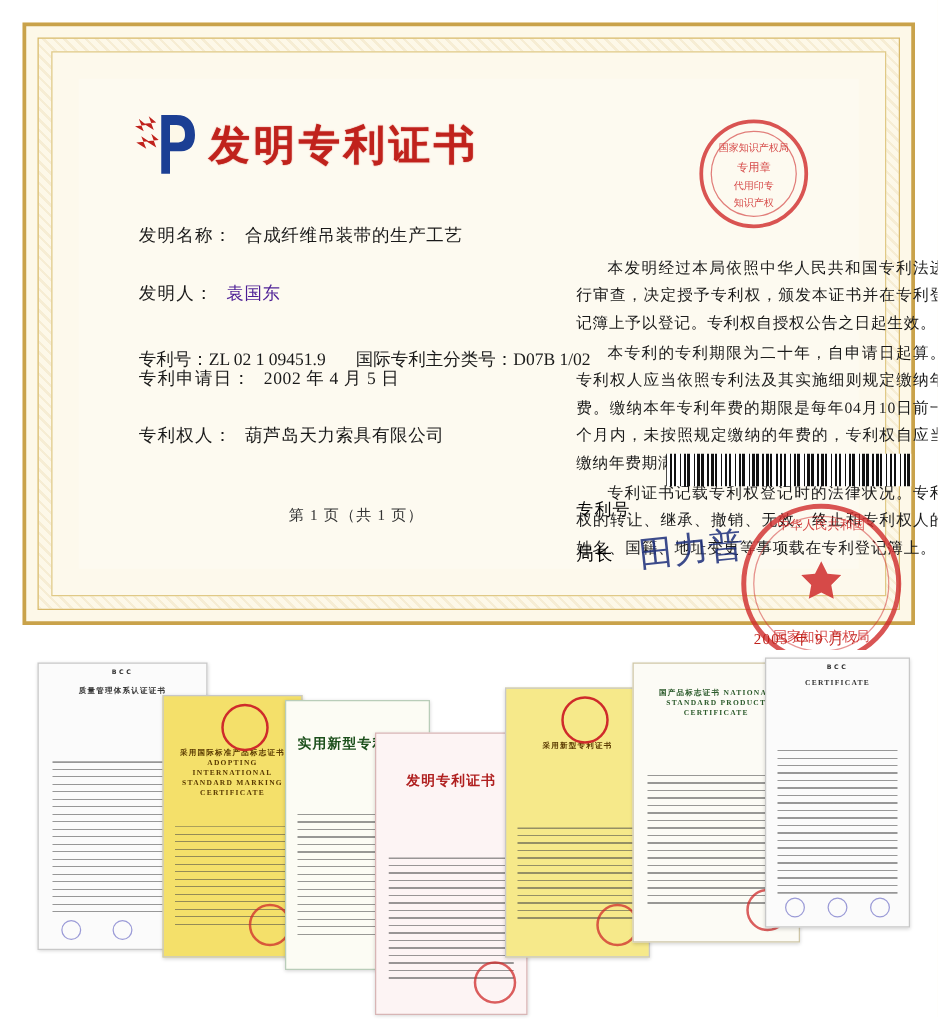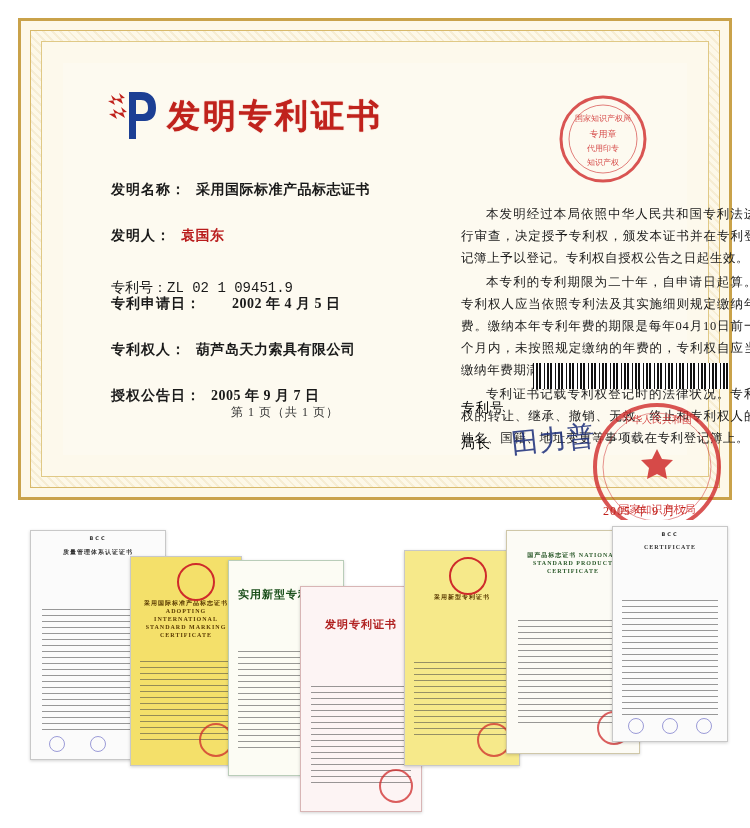--- a/index.html
+++ b/index.html
@@ -27,26 +27,26 @@
               font-weight:bold;text-shadow:0 0 1px #c0221c;}
 
   .cert-no{position:absolute;left:398px;top:56px;font-size:14px;color:#222;letter-spacing:1px;}
   .cert-no .lbl{margin-right:28px;}
 
   
   .seal-top{position:absolute;right:36px;top:28px;width:96px;height:96px;}
 
   
   .linfo{position:absolute;left:48px;top:120px;width:330px;font-size:14px;color:#1a1a1a;line-height:1;}
-  .linfo .row{margin-bottom:32px;display:flex;align-items:flex-end;font-weight:bold;}
+  .linfo .row{margin-bottom:32px;display:flex;align-items:flex-end;}
   .linfo .k{white-space:nowrap;letter-spacing:1px;}
   .linfo .v{margin-left:10px;letter-spacing:.5px;}
-  .v-faded{color:#b91c1c;filter:blur(.2px);}
-
-  .row-wide{position:absolute;left:48px;top:216px;font-size:14px;color:#1a1a1a;display:flex;gap:24px;font-family:Liberation Mono, monospace;}
+  .v-faded{color:#4c1d95;filter:blur(.2px);}
+
+  .row-wide{position:absolute;left:48px;top:216px;font-size:14px;color:#1a1a1a;display:flex;gap:24px;}
 
   
   .rtext{position:absolute;left:398px;top:140px;width:296px;font-size:12.5px;color:#1a1a1a;
          line-height:22px;text-align:justify;letter-spacing:.6px;}
   .rtext p{margin:0 0 2px 0;text-indent:2em;}
 
   
   .barcode{position:absolute;left:470px;top:300px;width:196px;height:26px;
     background:repeating-linear-gradient(90deg,#111 0 1px,#fff 1px 3px,#111 3px 5px,#fff 5px 6px,#111 6px 8px,#fff 8px 11px);}
   .patentno{position:absolute;left:398px;top:336px;font-size:13.5px;letter-spacing:1px;text-align:right;}
@@ -118,43 +118,42 @@
           <text x="48" y="30" font-size="8" fill="#cf2b2b" text-anchor="middle" font-family="DejaVu Sans, sans-serif" opacity=".85">国家知识产权局</text>
           <text x="48" y="46" font-size="9" fill="#cf2b2b" text-anchor="middle" font-family="DejaVu Sans, sans-serif" opacity=".85">专用章</text>
           <text x="48" y="60" font-size="8" fill="#cf2b2b" text-anchor="middle" font-family="DejaVu Sans, sans-serif" opacity=".85">代用印专</text>
           <text x="48" y="74" font-size="8" fill="#cf2b2b" text-anchor="middle" font-family="DejaVu Sans, sans-serif" opacity=".85">知识产权</text>
         </svg>
       </div>
 
       <div class="linfo">
         <div class="row">
           <span class="k">发明名称：</span>
-          <span class="v">采用国际标准产品标志证书</span>
+          <span class="v">合成纤维吊装带的生产工艺</span>
         </div>
         <div class="row">
           <span class="k">发明人：</span>
           <span class="v v-faded">袁国东</span>
         </div>
-        <div class="row" style="margin-top:54px;gap:21px;">
+        <div class="row" style="margin-top:54px;">
           <span class="k">专利申请日：</span>
           <span class="v">2002 年 4 月 5 日</span>
         </div>
         <div class="row">
           <span class="k">专利权人：</span>
           <span class="v">葫芦岛天力索具有限公司</span>
         </div>
-        <div class="row">
-          <span class="k">授权公告日：</span>
-          <span class="v">2005 年 9 月 7 日</span>
-        </div>
       </div>
 
       <div class="row-wide">
         <span>
           <span>专利号：</span><span>ZL 02 1 09451.9</span>
+        </span>
+        <span>
+          <span>国际专利主分类号：</span><span>D07B  1/02</span>
         </span>
       </div>
 
       <div class="rtext">
         <p>本发明经过本局依照中华人民共和国专利法进行审查，决定授予专利权，颁发本证书并在专利登记簿上予以登记。专利权自授权公告之日起生效。</p>
         <p>本专利的专利期限为二十年，自申请日起算。专利权人应当依照专利法及其实施细则规定缴纳年费。缴纳本年专利年费的期限是每年04月10日前一个月内，未按照规定缴纳的年费的，专利权自应当缴纳年费期满之日起终止。</p>
         <p>专利证书记载专利权登记时的法律状况。专利权的转让、继承、撤销、无效、终止和专利权人的姓名、国籍、地址变更等事项载在专利登记簿上。</p>
       </div>
 
       <div class="barcode"></div>

